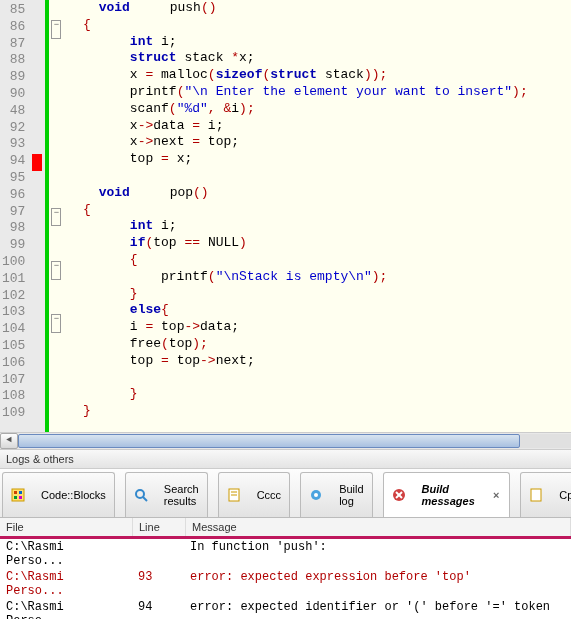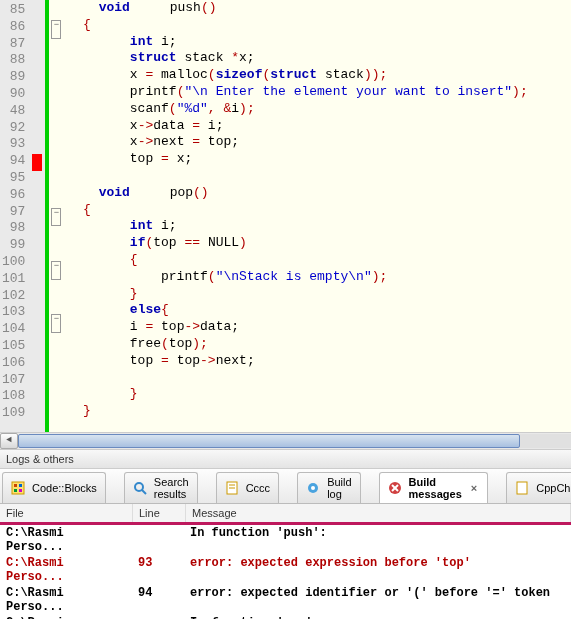--- a/index.html
+++ b/index.html
@@ -120,32 +120,33 @@
     background: linear-gradient(#fdfdfd,#eaeaea);
     border-bottom: 1px solid #bbb;
     display: flex;
     padding: 3px 2px 0 2px;
     font-family: Tahoma, sans-serif;
     font-size: 11px;
   }
   .tab {
     display: flex;
     align-items: center;
-    gap: 7px;
-    padding: 3px 8px;
-    margin-right: 18px;
+    gap: 16px;
+    padding: 10px 8px;
+    margin-right: 10px;
     background: linear-gradient(#fafafa,#e2e2e2);
     border: 1px solid #bbb;
     border-bottom: none;
     border-radius: 3px 3px 0 0;
     cursor: pointer;
   }
   .tab.active {
     background: #fff;
     font-weight: bold;
+    font-style: italic;
   }
   .tab .icon {
     width: 14px;
     height: 14px;
     display: inline-block;
   }
   .close-x {
     font-family: sans-serif;
     color: #666;
     padding: 0 2px;
@@ -167,21 +168,20 @@
   .msg-header div {
     padding: 3px 6px;
     border-right: 1px solid #ddd;
   }
   .col-file { width: 120px; }
   .col-line { width: 40px; }
   .col-msg { flex: 1; }
   .msg-row {
     display: flex;
     padding: 1px 0;
-    font-weight: bold;
   }
   .msg-row div { padding: 0 6px; }
   .msg-row.err { color: #b00000; }
   .msg-row.info { color: #000; }
   svg { display: block; }
 </style>
 </head>
 <body>
 
 <div class="editor">

